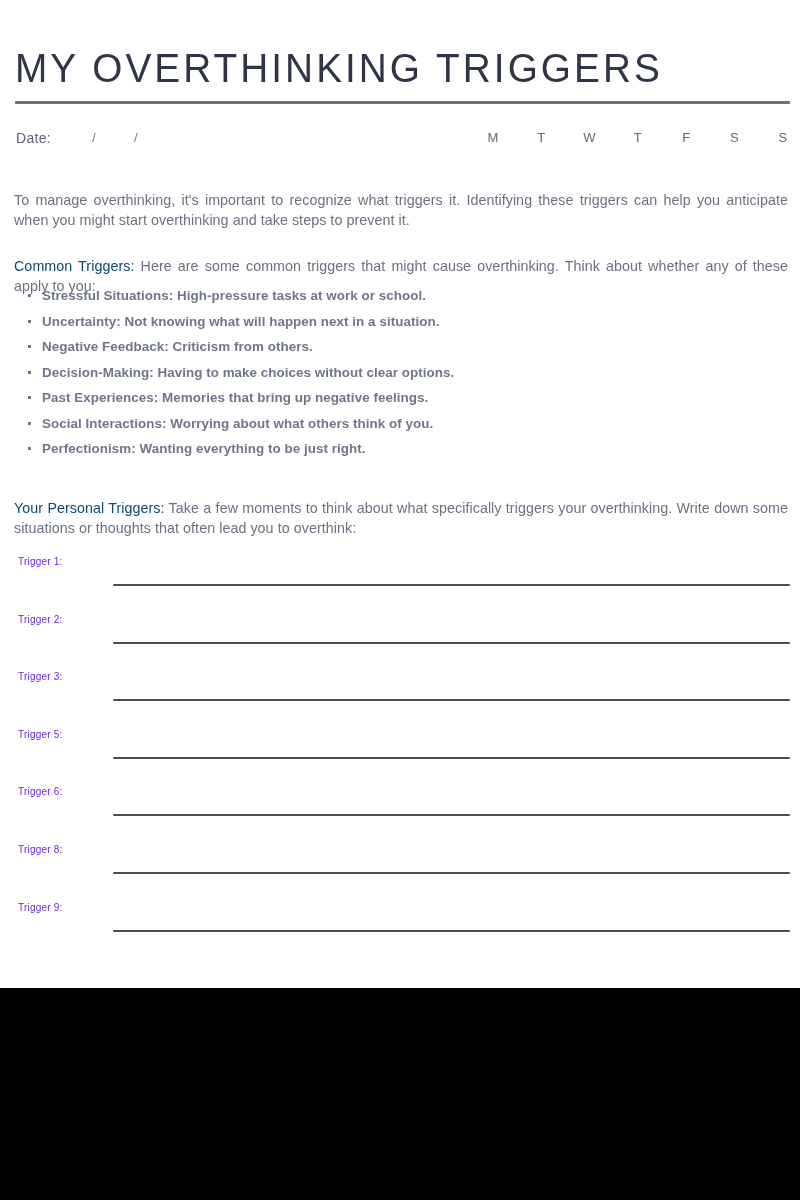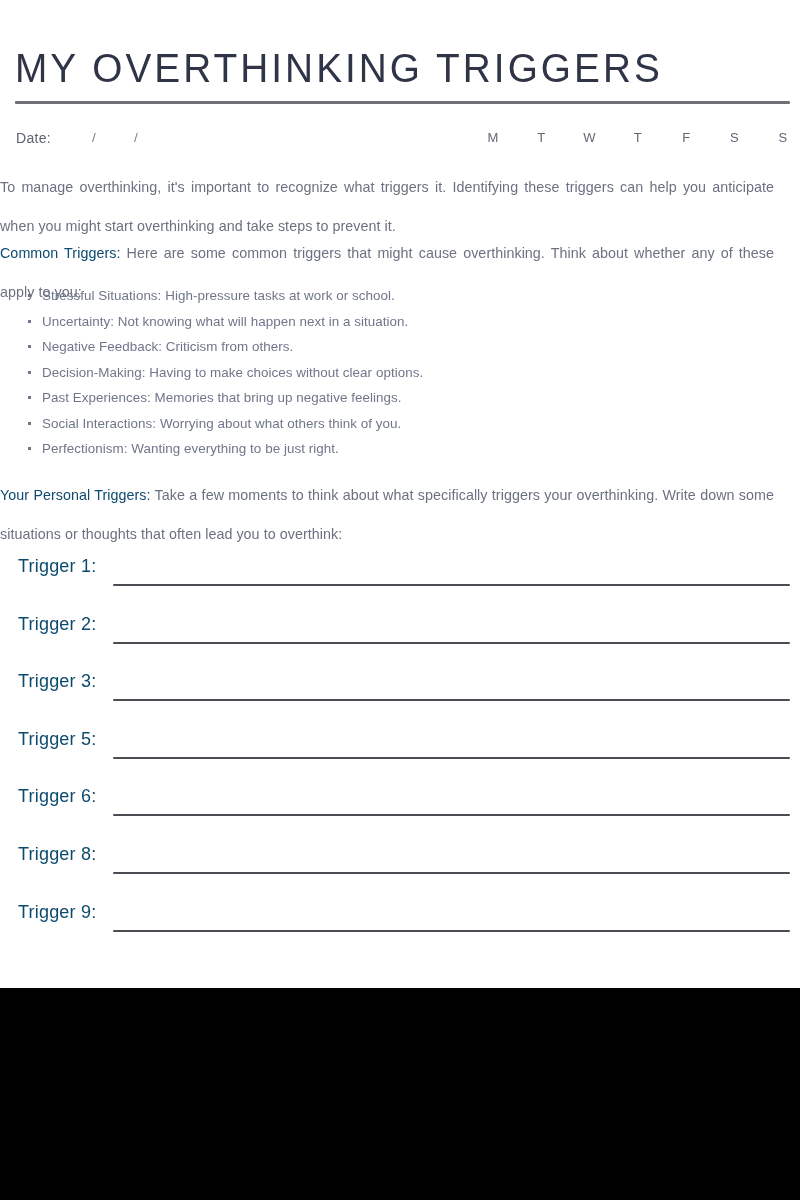--- a/index.html
+++ b/index.html
@@ -102,42 +102,44 @@
     font-size: 13px;
     color: #616776;
     letter-spacing: 0.4px;
     width: 14px;
     text-align: center;
   }
 
   
   .para {
     position: absolute;
-    left: 0;
+    left: 14px;
     width: 774px;
     font-size: 14.3px;
-    line-height: 39px;
+    line-height: 20px;
     color: #6b7180;
     text-align: justify;
     letter-spacing: 0.05px;
+    margin-top: 22px;
   }
   .para b {
     color: #0c4a6e;
     font-weight: normal;
   }
   .para-intro { top: 168px; }
   .para-common { top: 234px; }
   .para-personal { top: 476px; }
 
   
   .bullets {
     position: absolute;
     left: 16px;
     top: 283px;
     width: 600px;
+    font-weight: bold;
   }
   .bullet {
     position: relative;
     height: 25.5px;
     padding-left: 26px;
     font-size: 13.4px;
     line-height: 25.5px;
     color: #70768a;
     letter-spacing: 0.05px;
     white-space: nowrap;
@@ -160,22 +162,22 @@
     width: 800px;
   }
   .trigger-row {
     position: relative;
     height: 57.6px;
   }
   .trigger-label {
     position: absolute;
     left: 18px;
     top: 0;
-    font-size: 18px;
-    color: #0c4a6e;
+    font-size: 10px;
+    color: #6d28d9;
     letter-spacing: 0.2px;
   }
   .trigger-line {
     position: absolute;
     left: 113px;
     top: 28px;
     width: 677px;
     height: 2px;
     background: #4b4d52;
     border-radius: 1px;

